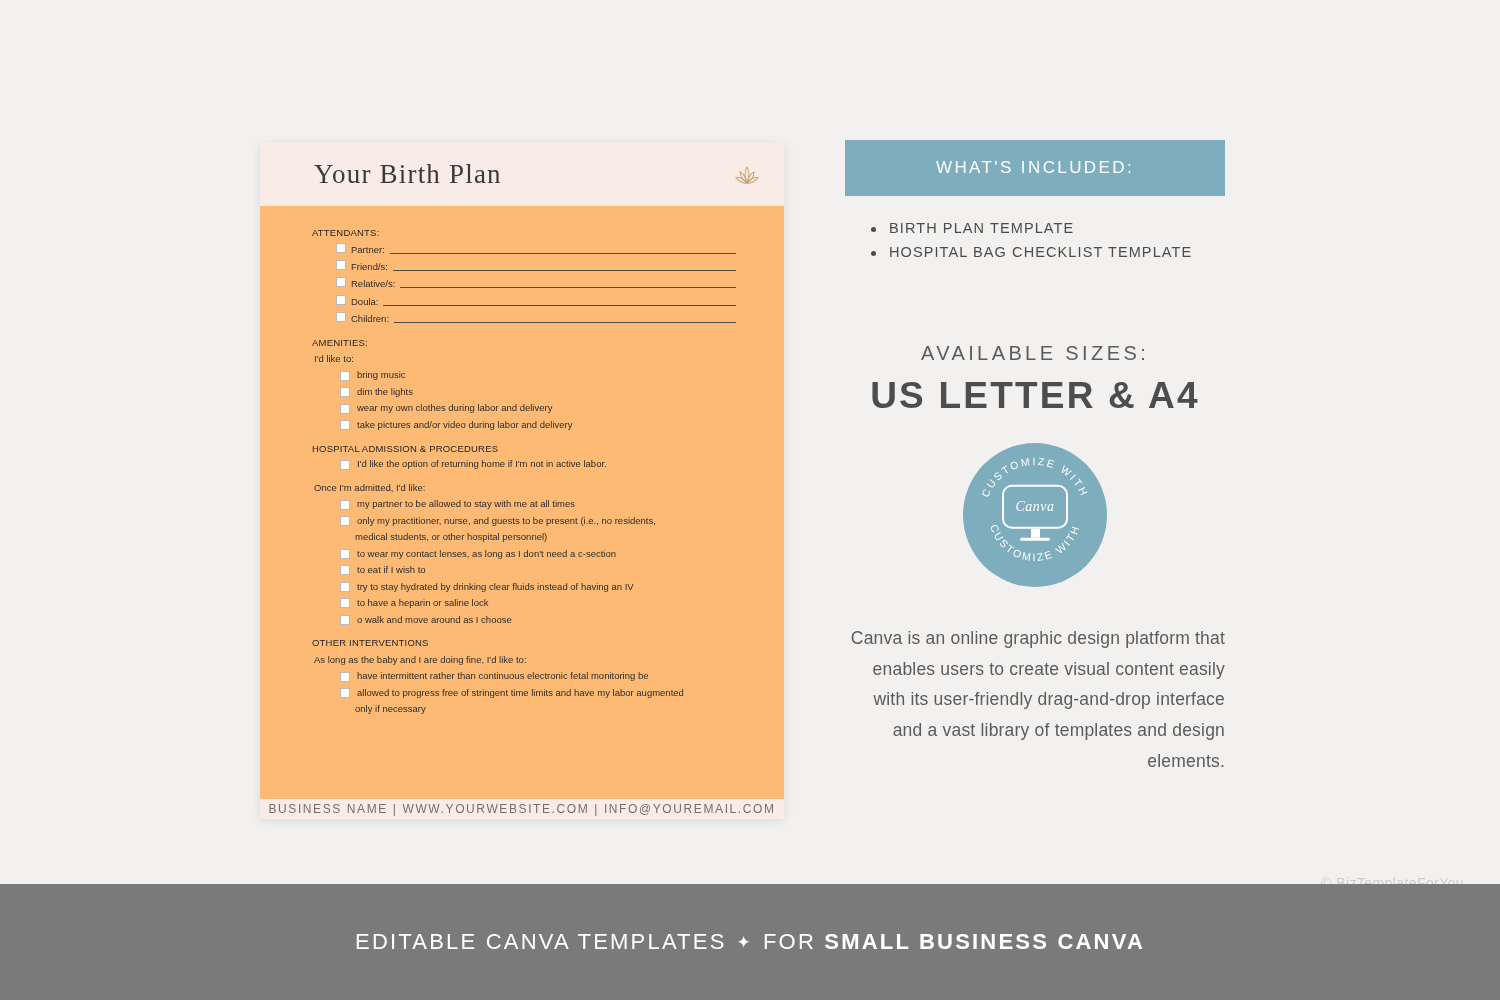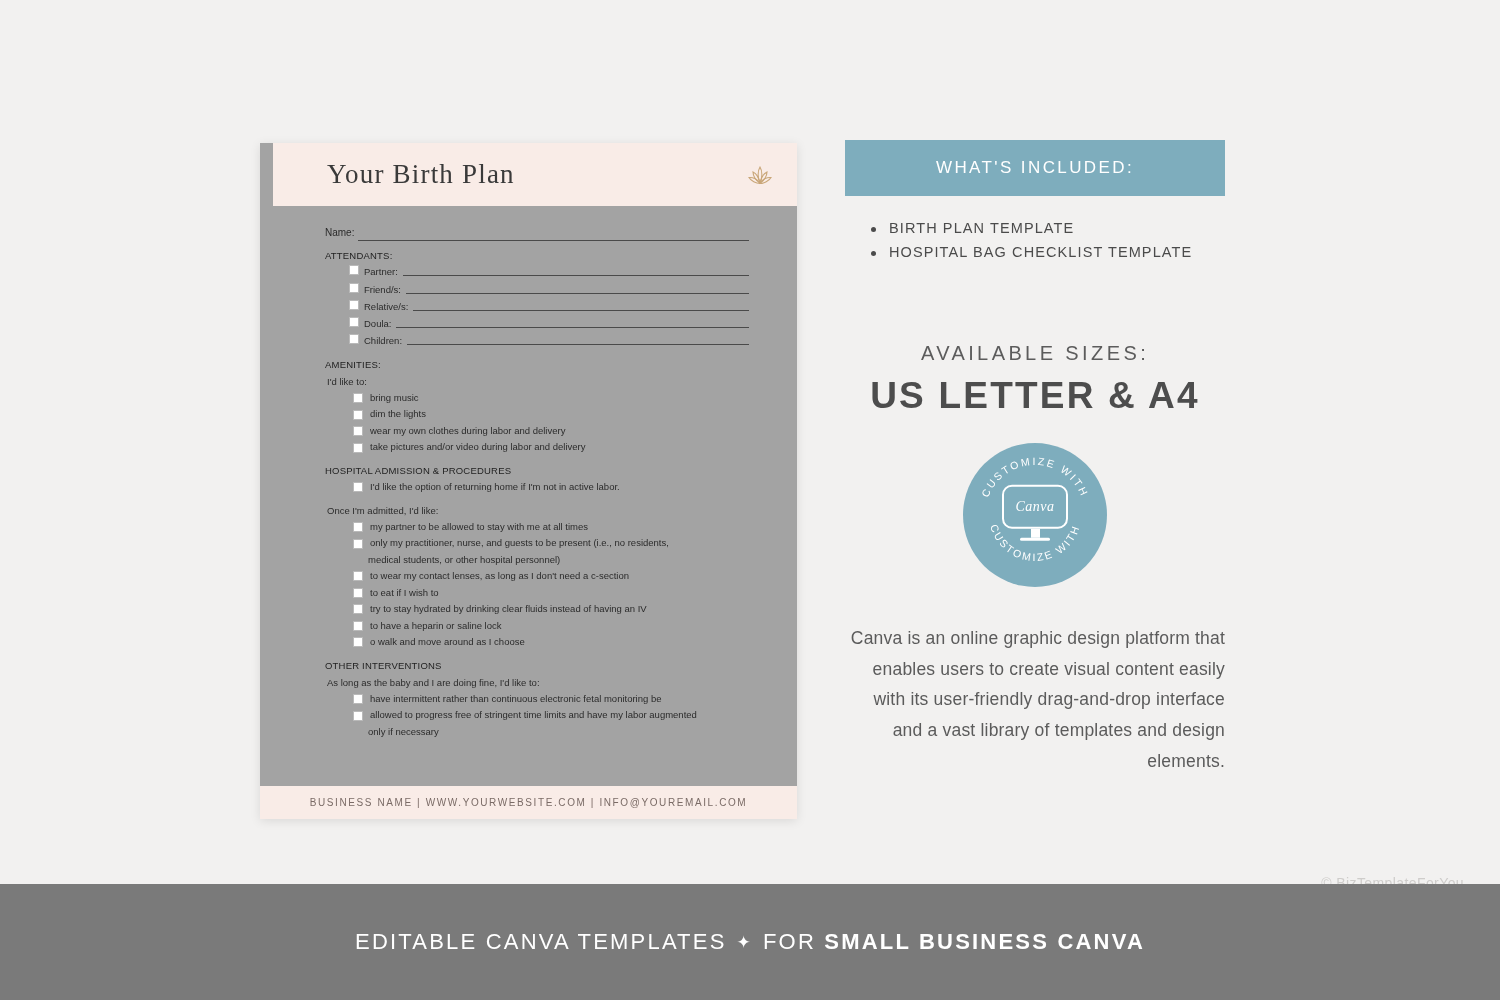--- a/index.html
+++ b/index.html
@@ -15,24 +15,23 @@
     position: relative;
   }
 
   
   .sheet {
     position: absolute;
     left: 260px;
     top: 143px;
     width: 524px;
     height: 676px;
-    background: #a3a3a3;
+    background: #fdba74;
     box-shadow: 0 2px 10px rgba(0,0,0,0.10);
     overflow: hidden;
-    padding-left: 13px;
   }
   .sheet-header {
     height: 63px;
     background: #f9ece7;
     display: flex;
     align-items: center;
     justify-content: space-between;
     padding: 0 24px 0 54px;
     box-sizing: border-box;
   }
@@ -93,40 +92,40 @@
   .field-row .lbl { font-size: 9.5px; white-space: nowrap; }
   .field-row .rule {
     flex: 1;
     border-bottom: 1px solid #4a4a4a;
     height: 10px;
   }
 
   .check-list { margin: 3px 0 0 28px; }
   .check-item {
     display: flex;
-    align-items: flex-end;
+    align-items: center;
     gap: 7px;
     margin-bottom: 3.5px;
   }
   .check-item .txt {
     font-size: 9.5px;
     line-height: 1.35;
   }
   .check-item .cb { margin-top: 1.5px; }
   .indent-cont { margin-left: 15px; }
 
   .sheet-footer {
     position: absolute;
     left: 0; right: 0; bottom: 0;
-    height: 33px;
+    height: 20px;
     background: #f9ece7;
     display: flex;
     align-items: center;
     justify-content: center;
-    font-size: 10px;
+    font-size: 12px;
     letter-spacing: 1.6px;
     color: #7a6b66;
   }
 
   
   .right {
     position: absolute;
     left: 845px;
     top: 140px;
     width: 380px;
@@ -273,24 +272,20 @@
           <path d="M13 19 C17 17 20 12 20 8 C17 9.5 14 14 13 19 Z"></path>
           <path d="M13 19.5 C9 19.5 4 17 2 13.5 C6 13 11 15.5 13 19.5 Z"></path>
           <path d="M13 19.5 C17 19.5 22 17 24 13.5 C20 13 15 15.5 13 19.5 Z"></path>
         </g>
       </svg>
     </div>
   </div>
 
   <div class="sheet-body">
 
-    <div class="name-row">
-      <span class="lbl">Name:</span>
-      <span class="rule"></span>
-    </div>
 
     <div class="sec-head first">ATTENDANTS:</div>
     <div class="field-list">
       <div class="field-row">
         <span class="cb"></span>
         <span class="lbl">Partner:</span>
         <span class="rule"></span>
       </div>
       <div class="field-row">
         <span class="cb"></span>

